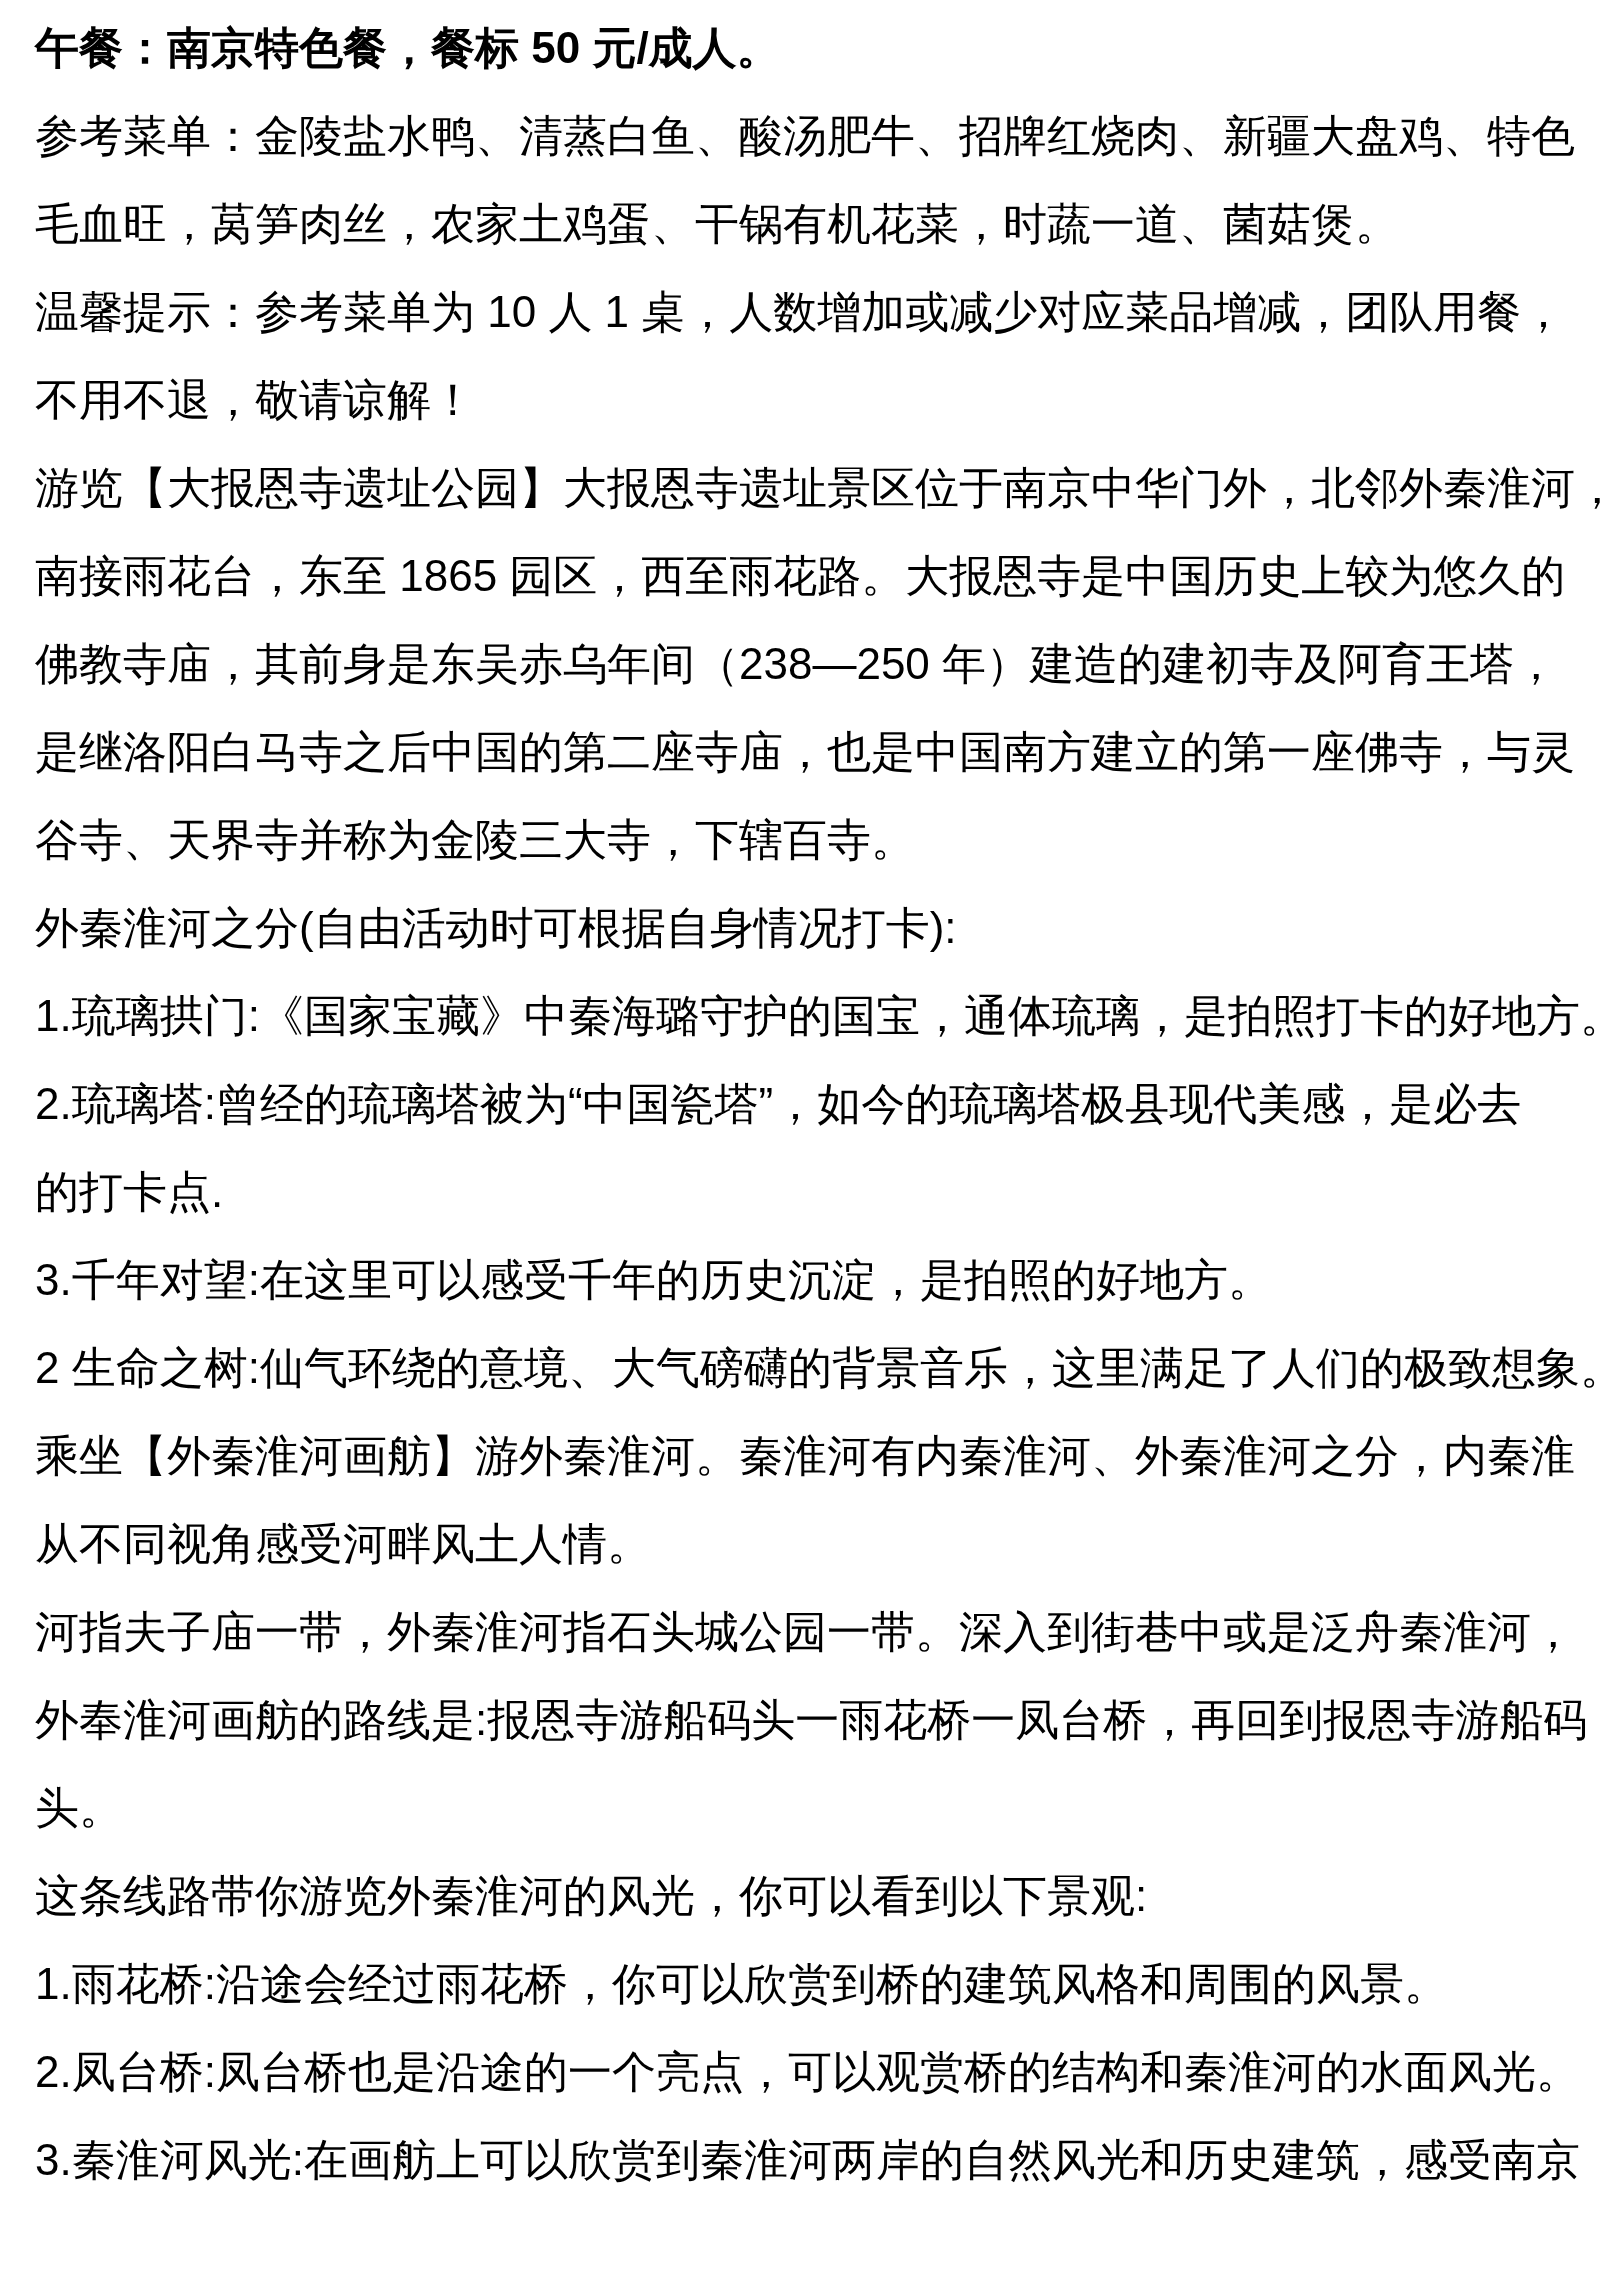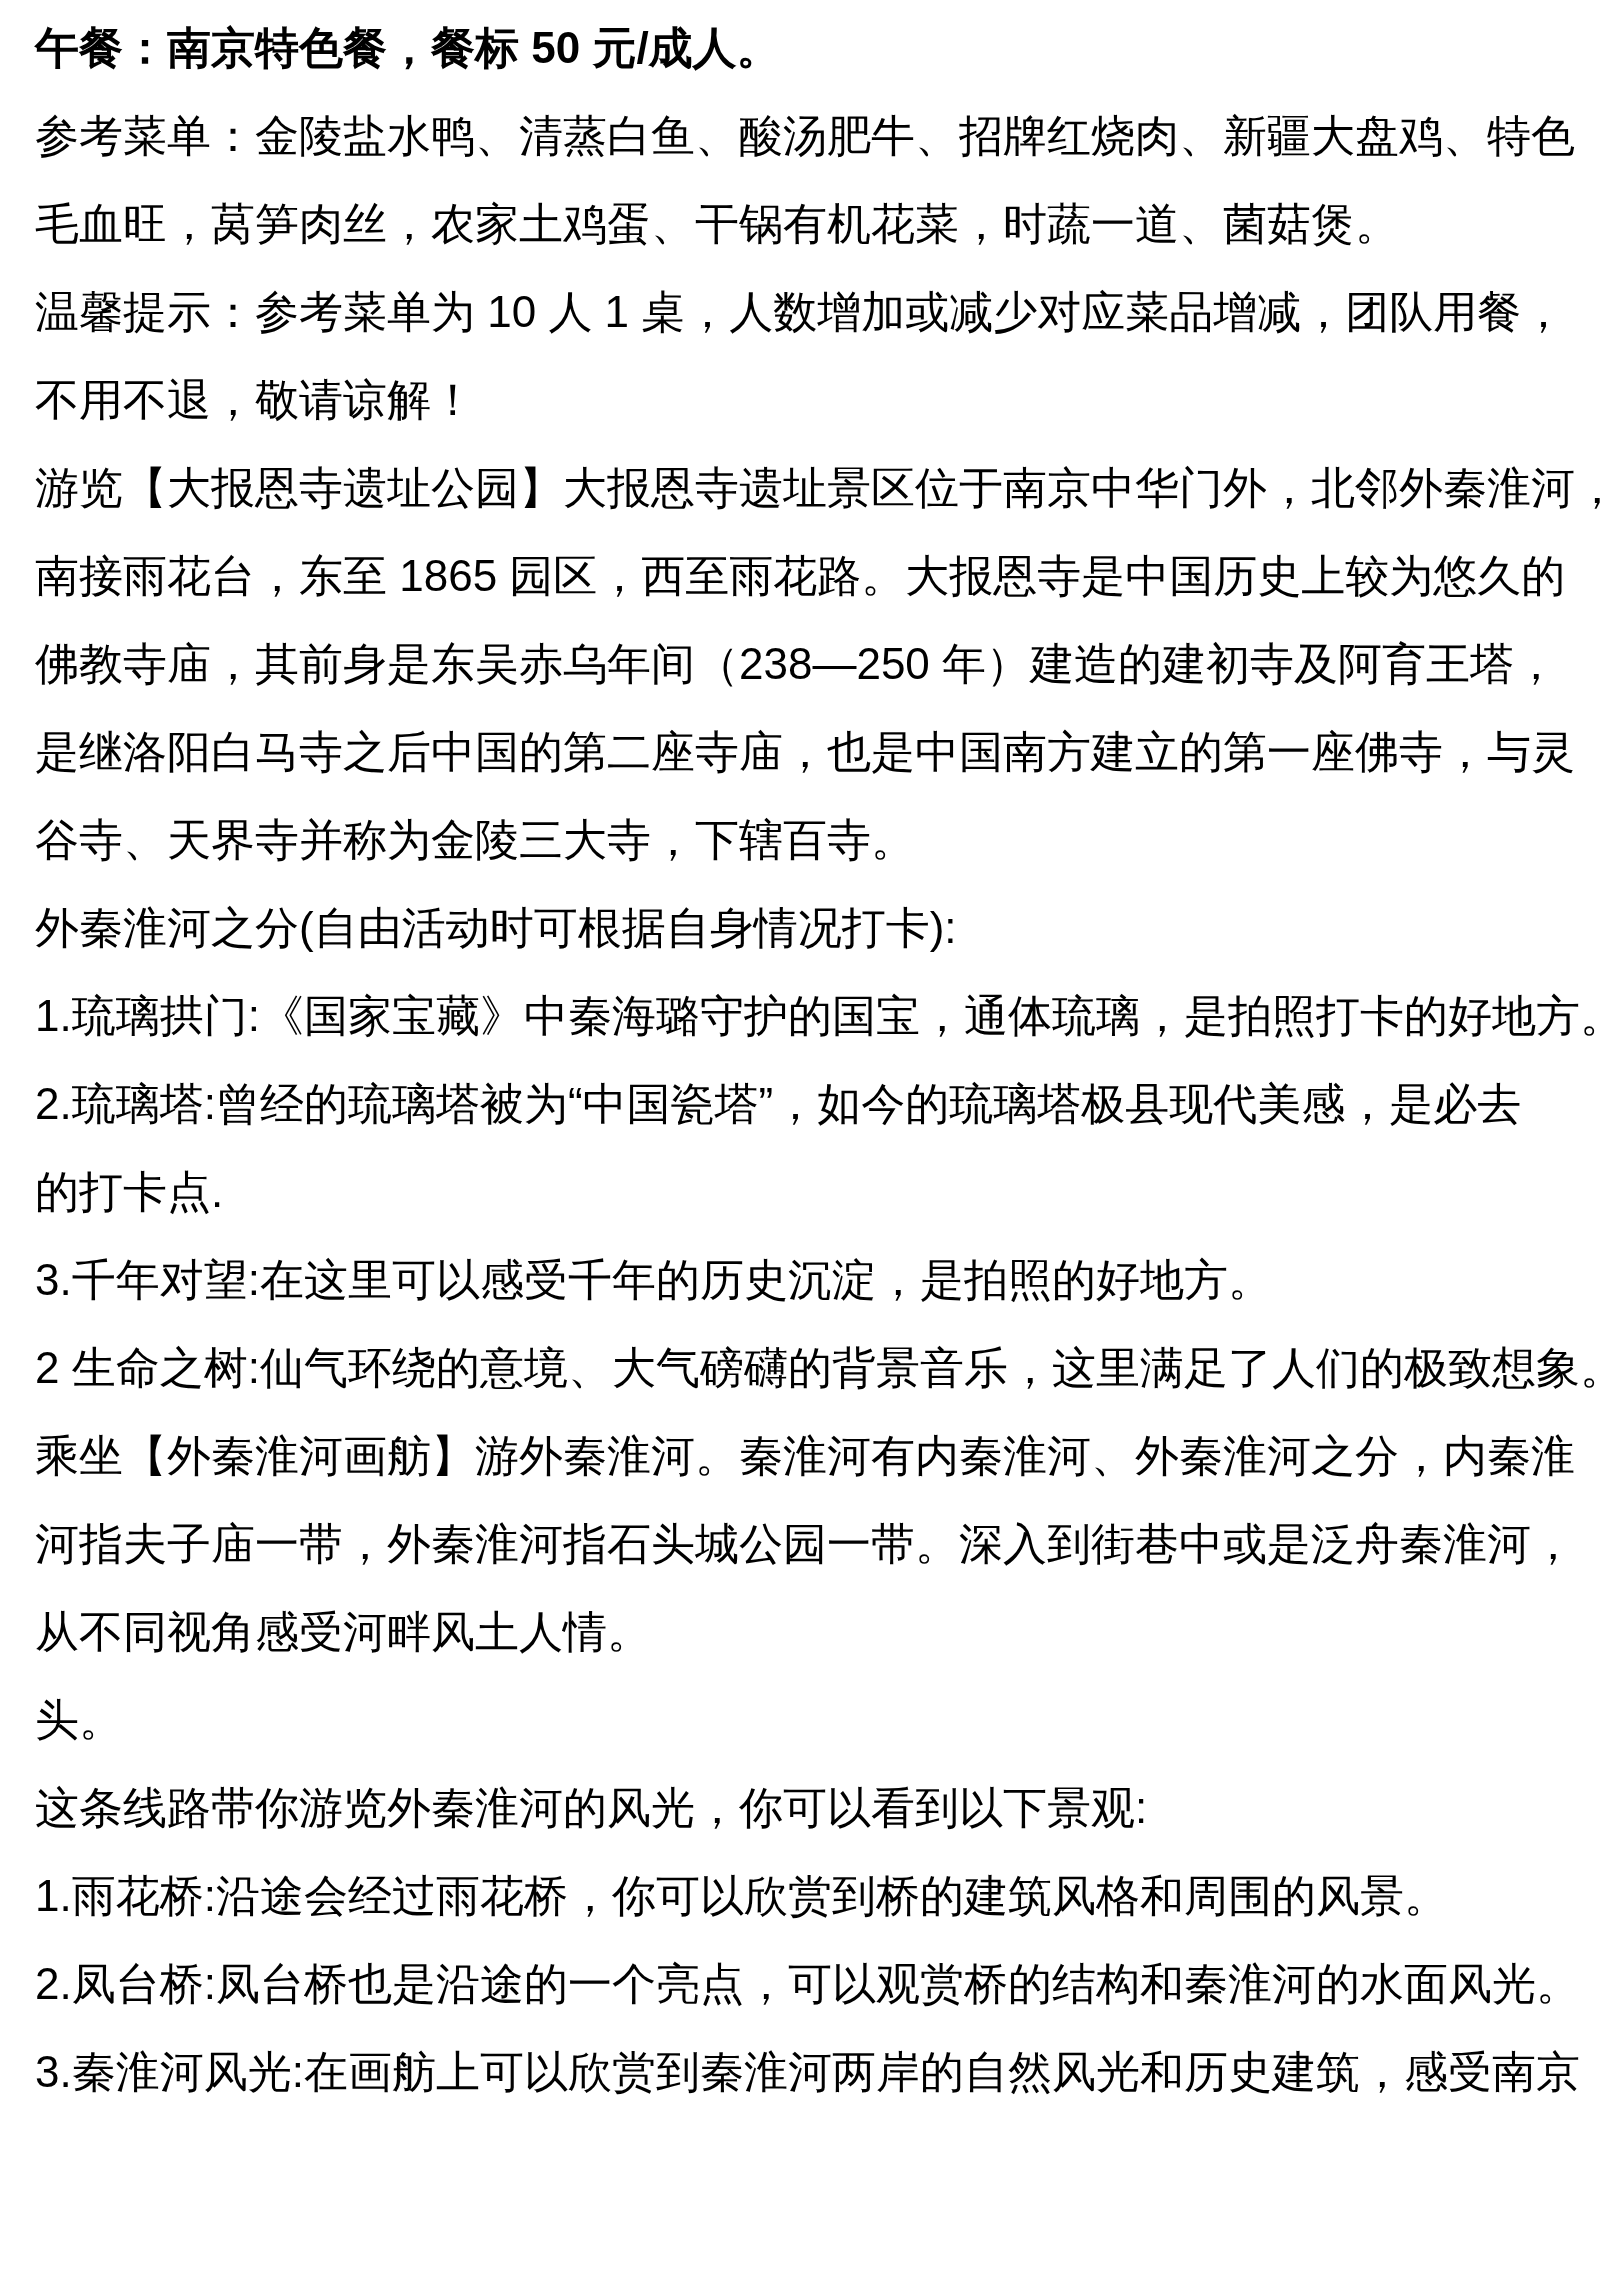--- a/index.html
+++ b/index.html
@@ -52,22 +52,23 @@
       <div class="line">佛教寺庙，其前身是东吴赤乌年间（238—250 年）建造的建初寺及阿育王塔，</div>
       <div class="line">是继洛阳白马寺之后中国的第二座寺庙，也是中国南方建立的第一座佛寺，与灵</div>
       <div class="line">谷寺、天界寺并称为金陵三大寺，下辖百寺。</div>
       <div class="line">外秦淮河之分(自由活动时可根据自身情况打卡):</div>
       <div class="line">1.琉璃拱门:《国家宝藏》中秦海璐守护的国宝，通体琉璃，是拍照打卡的好地方。</div>
       <div class="line">2.琉璃塔:曾经的琉璃塔被为“中国瓷塔”，如今的琉璃塔极县现代美感，是必去</div>
       <div class="line">的打卡点.</div>
       <div class="line">3.千年对望:在这里可以感受千年的历史沉淀，是拍照的好地方。</div>
       <div class="line">2 生命之树:仙气环绕的意境、大气磅礴的背景音乐，这里满足了人们的极致想象。</div>
       <div class="line">乘坐【外秦淮河画舫】游外秦淮河。秦淮河有内秦淮河、外秦淮河之分，内秦淮</div>
+      <div class="line">从不同视角感受河畔风土人情。</div>
       <div class="line">河指夫子庙一带，外秦淮河指石头城公园一带。深入到街巷中或是泛舟秦淮河，</div>
-      <div class="line">从不同视角感受河畔风土人情。</div>
+      <div class="line">外奉淮河画舫的路线是:报恩寺游船码头一雨花桥一凤台桥，再回到报恩寺游船码</div>
       <div class="line">头。</div>
       <div class="line">这条线路带你游览外秦淮河的风光，你可以看到以下景观:</div>
       <div class="line">1.雨花桥:沿途会经过雨花桥，你可以欣赏到桥的建筑风格和周围的风景。</div>
       <div class="line">2.凤台桥:凤台桥也是沿途的一个亮点，可以观赏桥的结构和秦淮河的水面风光。</div>
       <div class="line">3.秦淮河风光:在画舫上可以欣赏到秦淮河两岸的自然风光和历史建筑，感受南京</div>
     </div>
 </div>
 
 
 </body></html>

